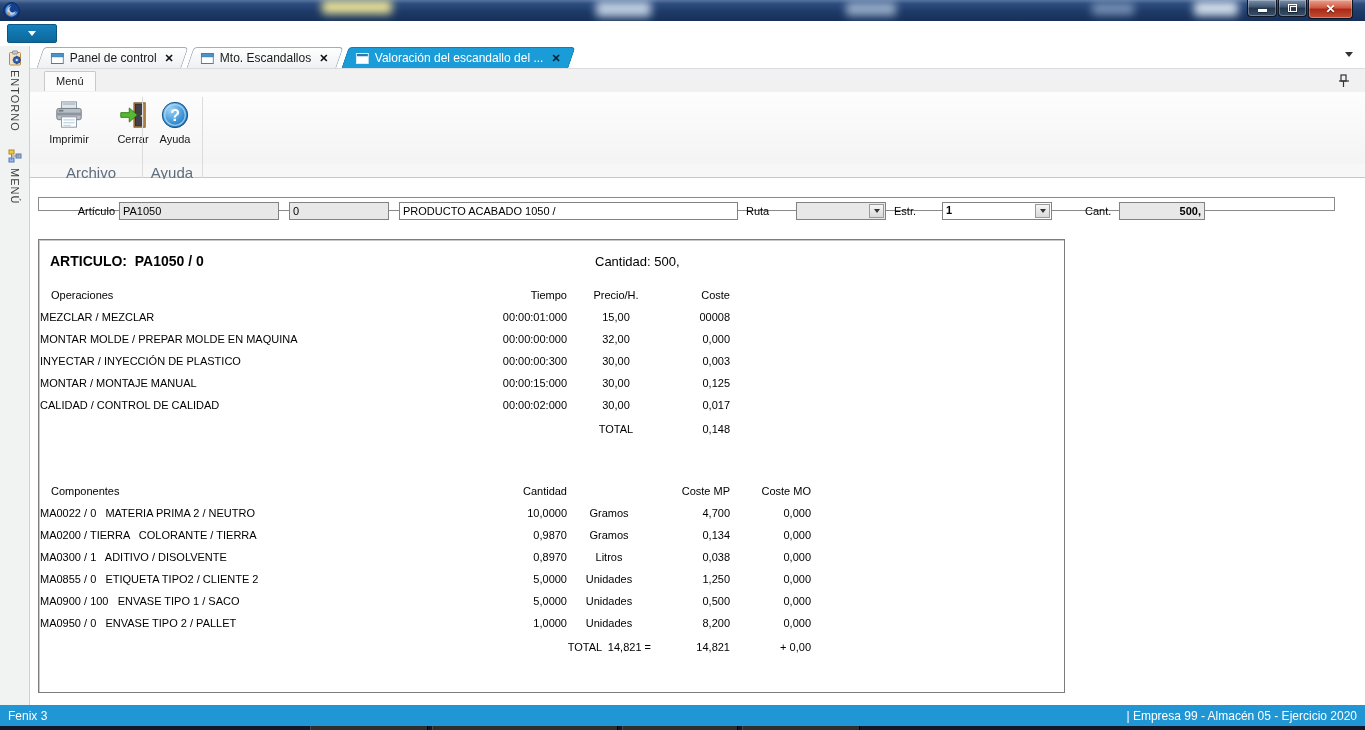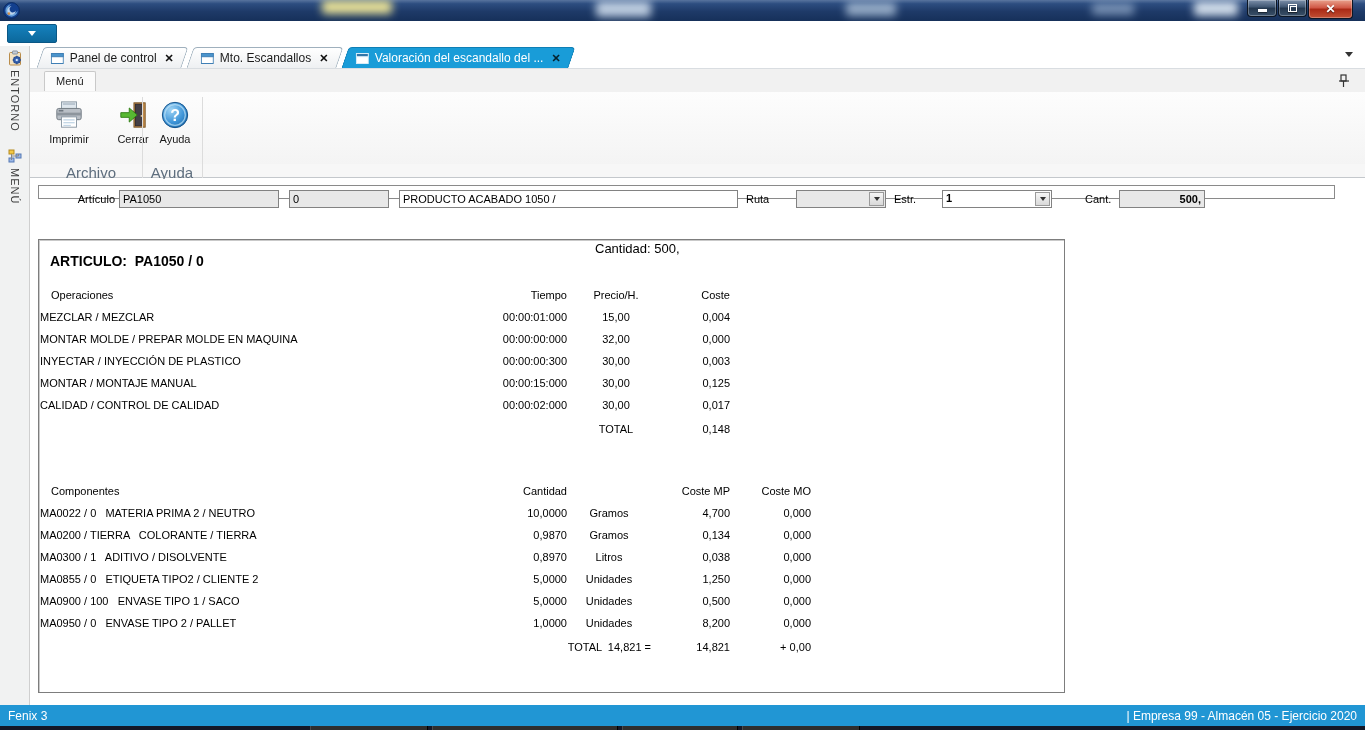--- a/index.html
+++ b/index.html
@@ -66,38 +66,38 @@
     align-items:center; justify-content:flex-start; gap:3px; border-radius:2px; cursor:pointer; }
   .rb-btn .rb-icon { width:30px; height:30px; margin-top:4px; }
   .rb-btn .rb-label { font-size:11px; color:#1a1a1a; }
   .ribbon-caps { position:absolute; left:0; top:95px; right:0; height:14px; }
   .rb-cap { position:absolute; font-size:15px; color:#5e6e7e; text-align:center; }
   .rb-sep { position:absolute; top:28px; width:1px; height:81px; background:#dcdcdc; }
 
   
   .workspace { position:absolute; left:30px; top:179px; right:0; bottom:25px; background:#fff; }
 
-  .form-box { position:absolute; left:8px; top:6px; width:1297px; height:14px;
+  .form-box { position:absolute; left:8px; top:18px; width:1297px; height:14px;
     border:1px solid #8a8a8a; background:#fff; font-size:11px; }
   .f-label { position:absolute; top:7px; color:#000; }
   .f-field { position:absolute; top:4px; height:18px; border:1px solid #828282; font-size:11px;
     padding:0 3px; line-height:16px; color:#000; white-space:nowrap; overflow:hidden; }
   .f-gray { background:#e8e8e8; }
   .f-white { background:#fff; }
   .combo { position:absolute; top:4px; height:18px; border:1px solid #828282; }
   .combo .cval { position:absolute; left:3px; top:1px; font-size:11px; font-weight:bold; }
   .combo-btn { position:absolute; right:1px; top:1px; bottom:1px; width:15px;
     background:linear-gradient(#f6f6f6,#d9d9d9); border:1px solid #9a9a9a;
     display:flex; align-items:center; justify-content:center; cursor:pointer; }
   .combo-btn .arr { width:0; height:0; border-left:3px solid transparent; border-right:3px solid transparent; border-top:4px solid #333; }
 
   .report-box { position:absolute; left:8px; top:60px; width:1027px; height:454px;
     border:1px solid #7d7d7d; background:#fff; box-shadow:inset 1px 1px 0 #c9c9c9; }
   .rep-title { position:absolute; left:11px; top:13px; font-size:14px; font-weight:bold; color:#000; white-space:pre; }
-  .rep-cant { position:absolute; left:556px; top:1px; font-size:13px; color:#000; }
+  .rep-cant { position:absolute; left:556px; top:14px; font-size:13px; color:#000; }
   .rtable { position:absolute; left:1px; width:772px; font-size:11px; color:#000; }
   .rrow { display:grid; grid-template-columns:400px 127px 98px 65px 81px; height:22px; align-items:center; }
   .c-name { white-space:pre; }
   .c-sec { padding-left:11px; white-space:pre; }
   .c-r { text-align:right; }
   .c-c { text-align:center; }
   .c-unit { text-align:center; padding-right:14px; }
   .span23 { grid-column:2 / 4; text-align:right; padding-right:14px; white-space:pre; }
   .ops-table { top:44px; } .comp-table { top:240px; }
 
@@ -303,21 +303,21 @@
           <div class="c-c">Precio/H.</div>
           <div class="c-r">Coste</div>
           <div></div>
         </div>
         <div>
 
             <div class="rrow">
               <div class="c-name">MEZCLAR / MEZCLAR</div>
               <div class="c-r">00:00:01:000</div>
               <div class="c-c">15,00</div>
-              <div class="c-r">0,004</div>
+              <div class="c-r">00008</div>
               <div></div>
             </div>
 
             <div class="rrow">
               <div class="c-name">MONTAR MOLDE / PREPAR MOLDE EN MAQUINA</div>
               <div class="c-r">00:00:00:000</div>
               <div class="c-c">32,00</div>
               <div class="c-r">0,000</div>
               <div></div>
             </div>

